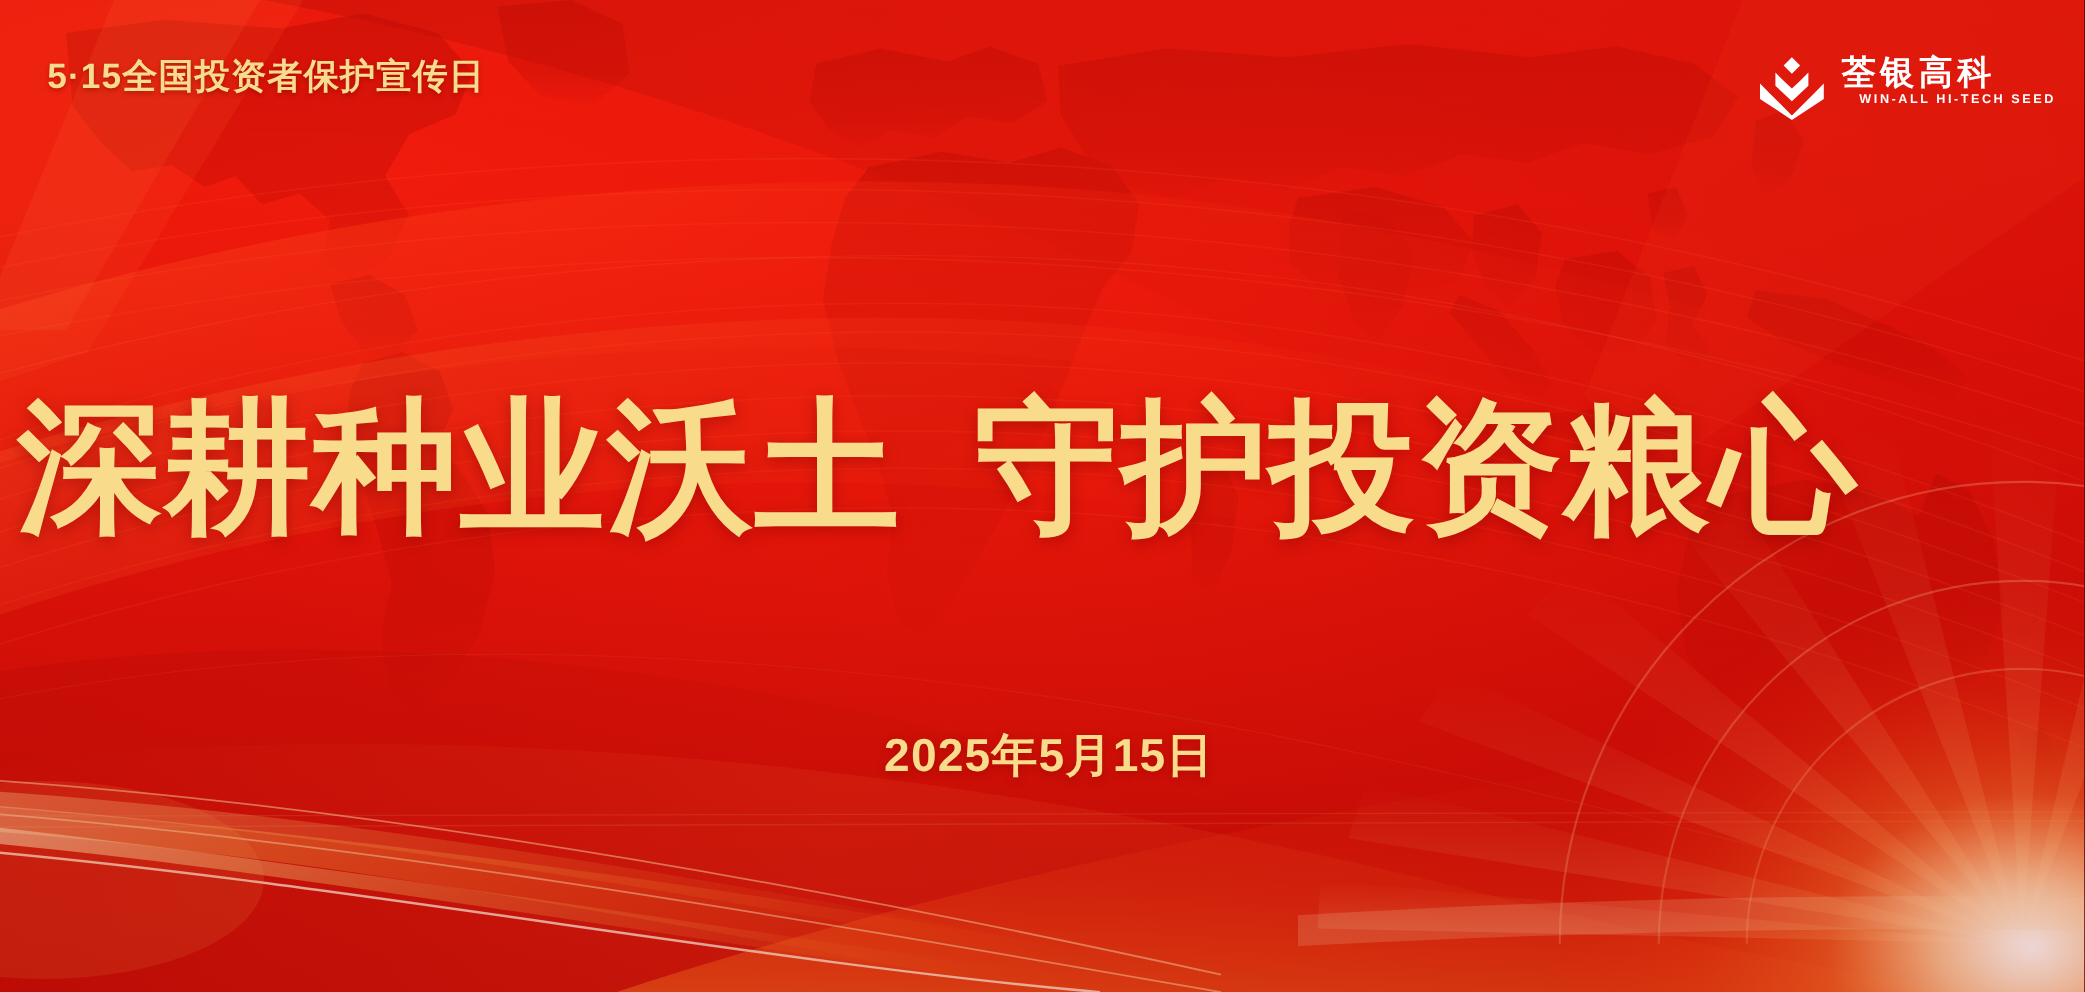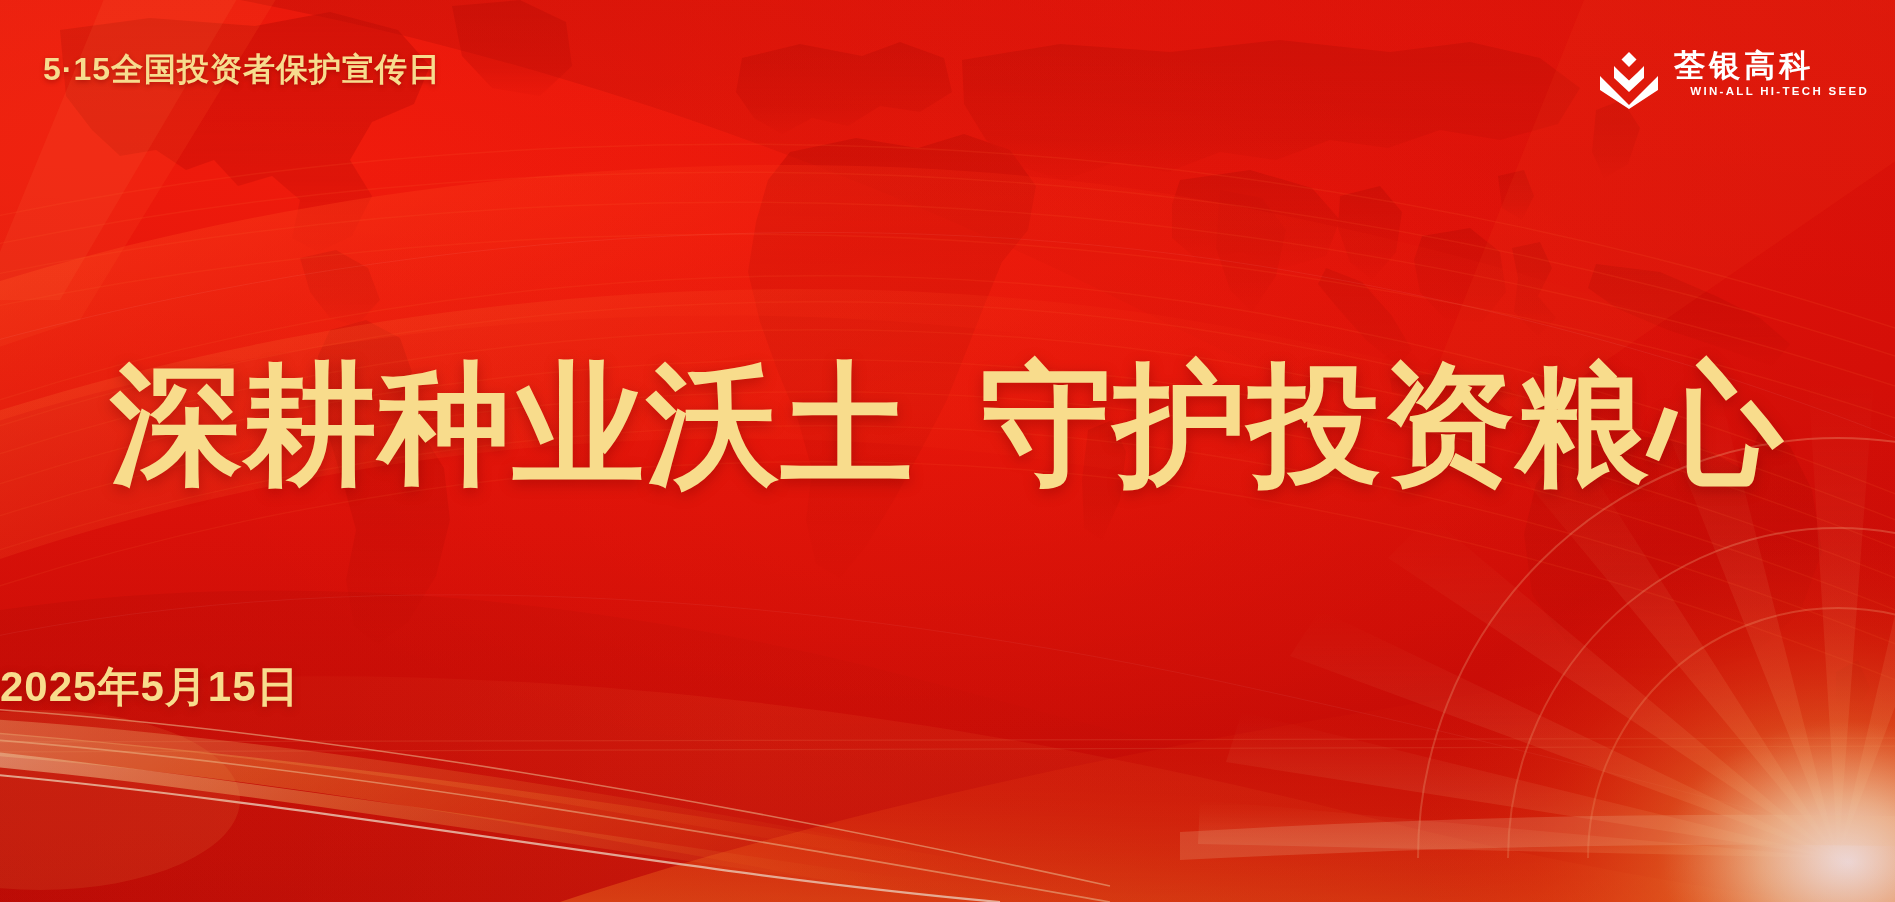--- a/index.html
+++ b/index.html
@@ -79,37 +79,39 @@
     line-height:1;
     white-space:nowrap;
     margin-left:16px;
   }
 
   
   #main-title {
     position:absolute;
     left:0; right:0;
     top:352px;
-    text-align:center;
+    text-align:left;
     z-index:40;
     font-size:132px;
     font-weight:bold;
     color:#F8DC8C;
     letter-spacing:2px;
     line-height:1.1;
     white-space:nowrap;
     text-shadow:0 4px 14px rgba(120,0,0,0.40);
+    padding-left:16px;
   }
   #title-gap { display:inline-block; width:66px; }
 
   
   #date {
     position:absolute;
-    left:0; right:0;
+    left:12px; right:0;
     top:659px;
+    text-align:center;
     z-index:40;
     font-size:42px;
     font-weight:bold;
     color:#F8DC8C;
     letter-spacing:1px;
     text-shadow:0 2px 8px rgba(120,0,0,0.40);
   }
 </style>
 </head>
 <body>

